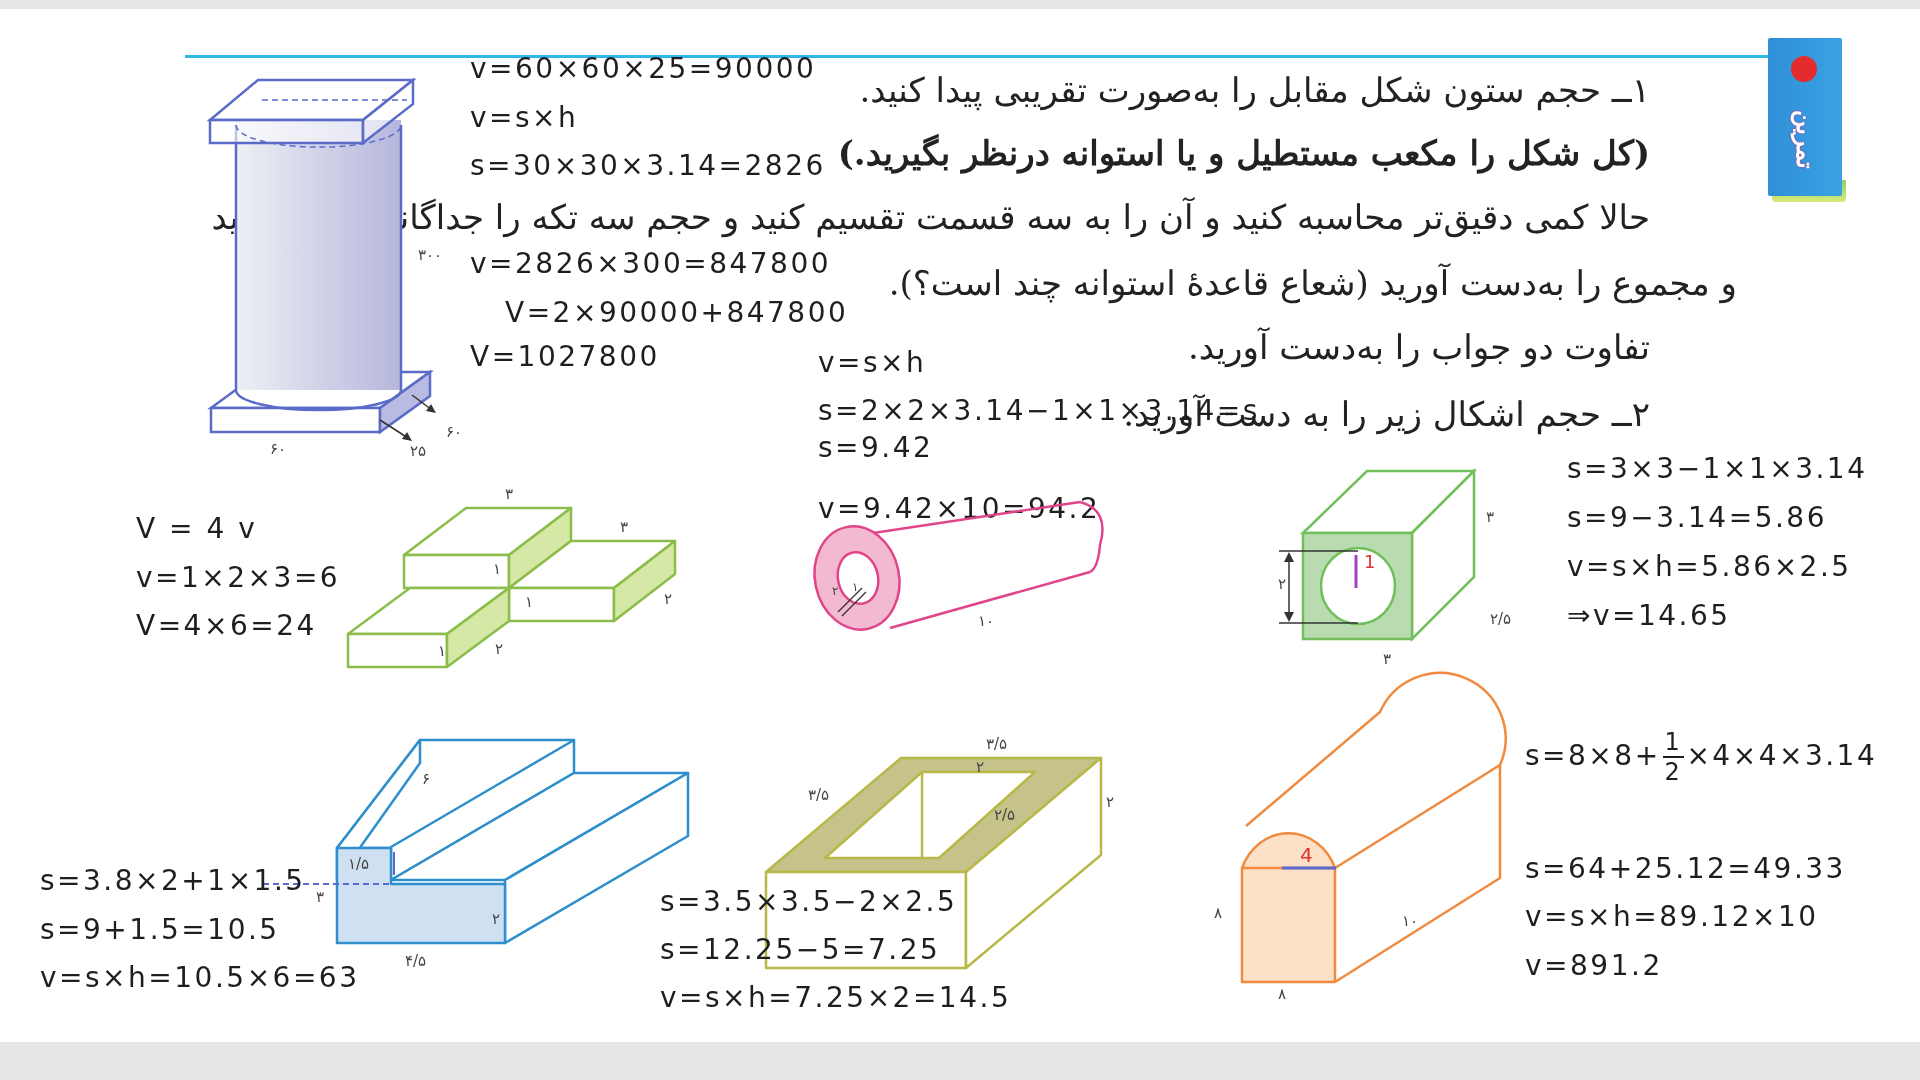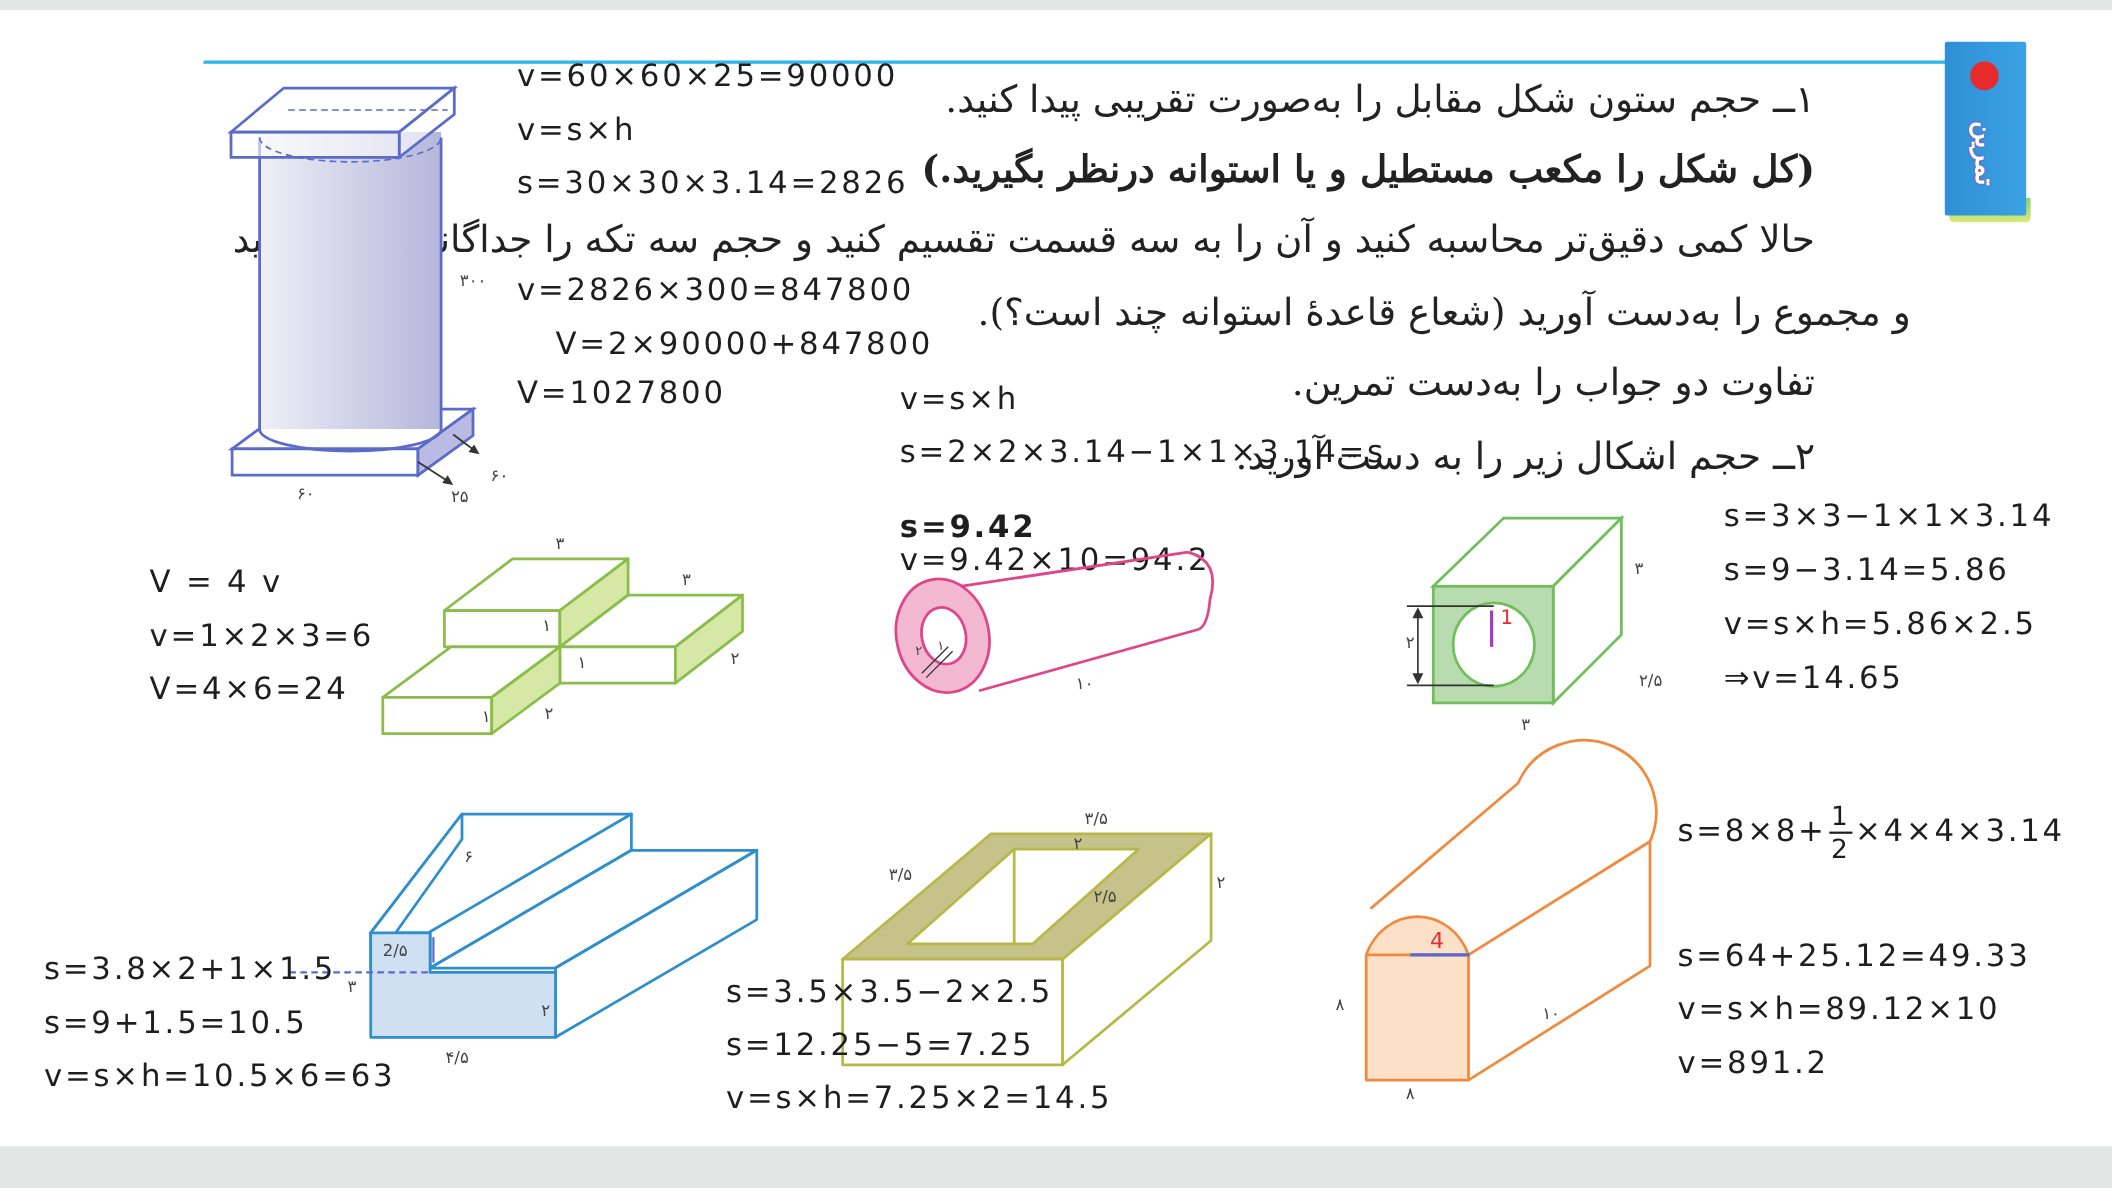--- a/index.html
+++ b/index.html
@@ -29,21 +29,21 @@
 <div class="tab-under"></div>
 <div class="tab">
   <div class="tab-dot"></div>
   <div class="tab-label">تمرین</div>
 </div>
 
 <div class="fa" style="right:270px; top:70px;">۱ــ حجم ستون شکل مقابل را به‌صورت تقریبی پیدا کنید.</div>
 <div class="fa" style="right:270px; top:133px;font-weight:bold;">(کل شکل را مکعب مستطیل و یا استوانه درنظر بگیرید.)</div>
 <div class="fa" style="right:270px; top:197px;">حالا کمی دقیق‌تر محاسبه کنید و آن را به سه قسمت تقسیم کنید و حجم سه تکه را جداگانه حساب کنید</div>
 <div class="fa" style="right:183px; top:263px;">و مجموع را به‌دست آورید (شعاع قاعدهٔ استوانه چند است؟).</div>
-<div class="fa" style="right:270px; top:327px;">تفاوت دو جواب را به‌دست تمرین.</div>
+<div class="fa" style="right:270px; top:327px;">تفاوت دو جواب را به‌دست آورید.</div>
 <div class="fa" style="right:270px; top:394px;">۲ــ حجم اشکال زیر را به دست آورید.</div>
 
 <div class="calc" style="left:470px; top:52px;">v=60×60×25=90000</div>
 <div class="calc" style="left:470px; top:101px;">v=s×h</div>
 <div class="calc" style="left:470px; top:149px;">s=30×30×3.14=2826</div>
 <div class="calc" style="left:470px; top:247px;">v=2826×300=847800</div>
 <div class="calc" style="left:470px; top:296px;margin-left:35px;">V=2×90000+847800</div>
 <div class="calc" style="left:470px; top:340px;">V=1027800</div>
 
 <svg class="fig" width="1920" height="1080">
@@ -74,21 +74,21 @@
   <line x1="412" y1="395" x2="432" y2="410" stroke="#333" stroke-width="1.5"></line>
   <polygon points="436,413 426,411 431,404" fill="#333"></polygon>
 </svg>
 <div class="dim" style="left:418px; top:246px;">۳۰۰</div>
 <div class="dim" style="left:270px; top:440px;">۶۰</div>
 <div class="dim" style="left:446px; top:423px;">۶۰</div>
 <div class="dim" style="left:410px; top:442px;">۲۵</div>
 
 <div class="calc" style="left:818px; top:346px;">v=s×h</div>
 <div class="calc" style="left:818px; top:394px;"><span>s=2×2×3.14−1×1×3.14=s</span></div>
-<div class="calc" style="left:818px; top:462px;font-weight:bold;">s=9.42</div>
+<div class="calc" style="left:818px; top:431px;">s=9.42</div>
 <div class="calc" style="left:818px; top:492px;">v=9.42×10=94.2</div>
 
 <div class="calc" style="left:136px; top:512px;">V = 4 v</div>
 <div class="calc" style="left:136px; top:561px;">v=1×2×3=6</div>
 <div class="calc" style="left:136px; top:609px;">V=4×6=24</div>
 <svg class="fig" width="1920" height="1080">
   <g stroke="#8cbd4a" stroke-width="2.5" stroke-linejoin="round">
 
     <polygon points="404,555 466,508 571,508 509,555" fill="#fff"></polygon>
     <polygon points="404,555 509,555 509,588 404,588" fill="#fff"></polygon>
@@ -158,21 +158,21 @@
     <polygon points="337,848 420,740 420,763 337,880" fill="#fff"></polygon>
     <polygon points="391,847 574,740 574,773 391,880" fill="#fff"></polygon>
     <polygon points="391,880 574,773 688,773 505,880" fill="#fff"></polygon>
     <polygon points="505,880 688,773 688,836 505,943" fill="#fff"></polygon>
     <polygon points="337,848 391,848 391,884 505,884 505,943 337,943" fill="#cfe0f2"></polygon>
   </g>
   <line x1="263" y1="884" x2="391" y2="884" stroke="#5a6ad0" stroke-width="2" stroke-dasharray="6,4"></line>
   <line x1="394" y1="852" x2="394" y2="875" stroke="#5a6ad0" stroke-width="2"></line>
 </svg>
 <div class="dim" style="left:422px; top:770px;">۶</div>
-<div class="dim" style="left:348px; top:855px;">2/۵</div>
+<div class="dim" style="left:348px; top:855px;">۱/۵</div>
 <div class="dim" style="left:316px; top:888px;">۳</div>
 <div class="dim" style="left:492px; top:910px;">۲</div>
 <div class="dim" style="left:405px; top:952px;">۴/۵</div>
 <div class="calc" style="left:40px; top:864px;">s=3.8×2+1×1.5</div>
 <div class="calc" style="left:40px; top:913px;">s=9+1.5=10.5</div>
 <div class="calc" style="left:40px; top:961px;">v=s×h=10.5×6=63</div>
 
 <svg class="fig" width="1920" height="1080">
   <g stroke="#b8b848" stroke-width="2.5" stroke-linejoin="round">
     <polygon points="766,872 901,758 1101,758 966,872" fill="#c5c38a"></polygon>

